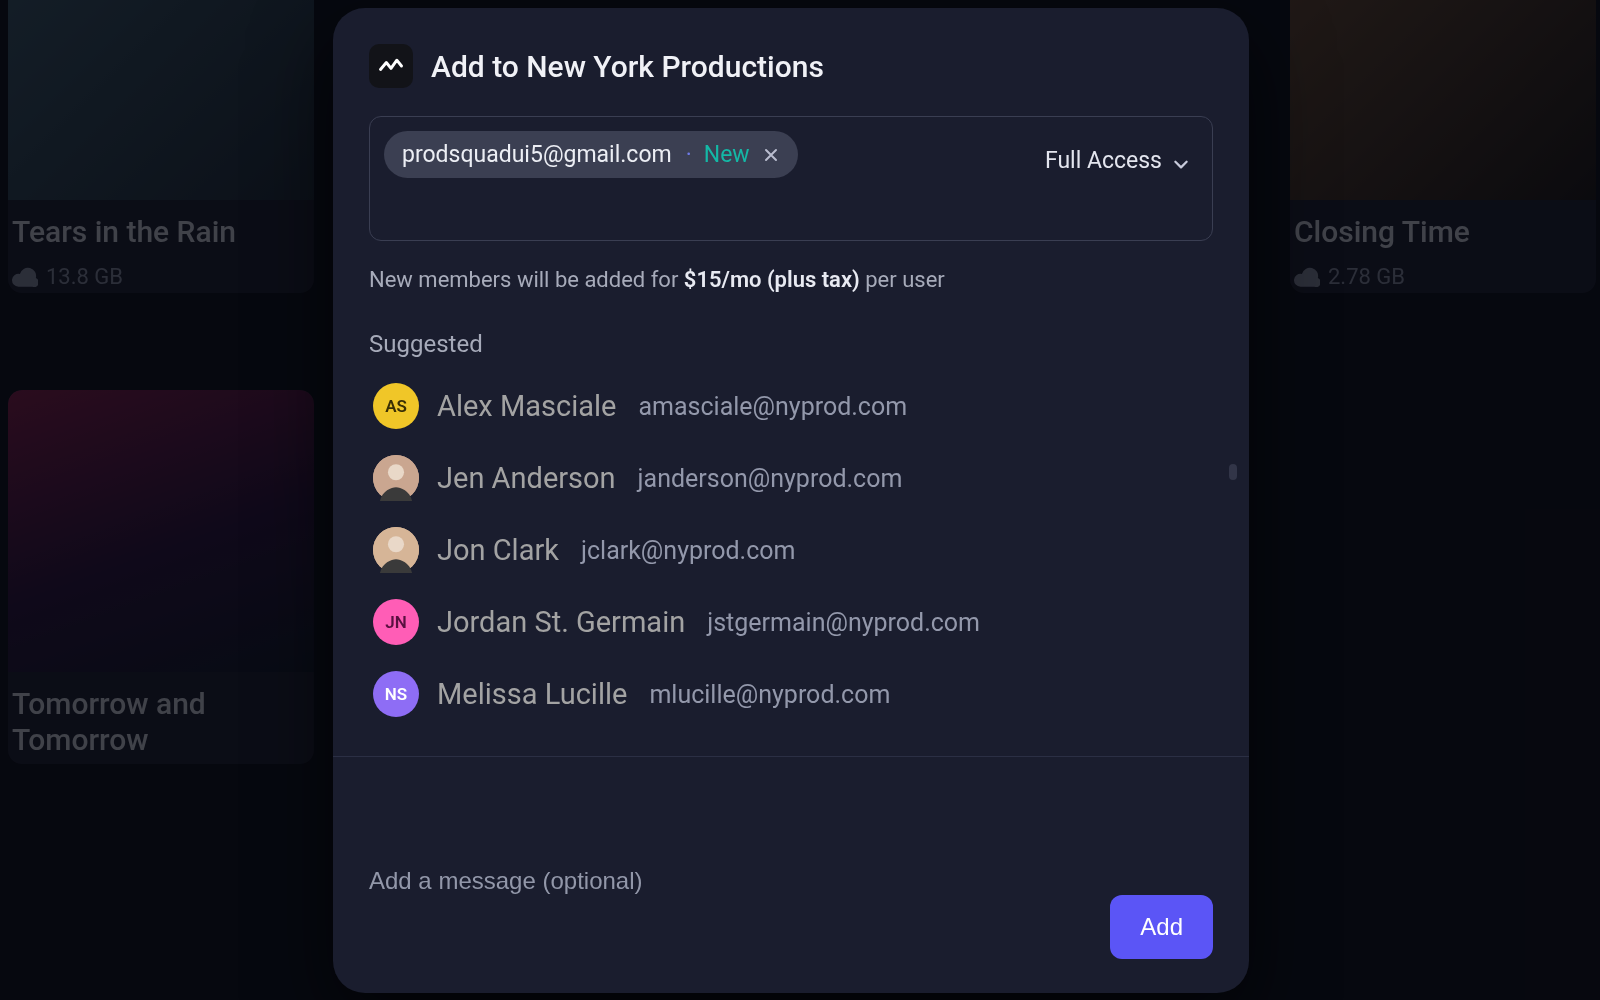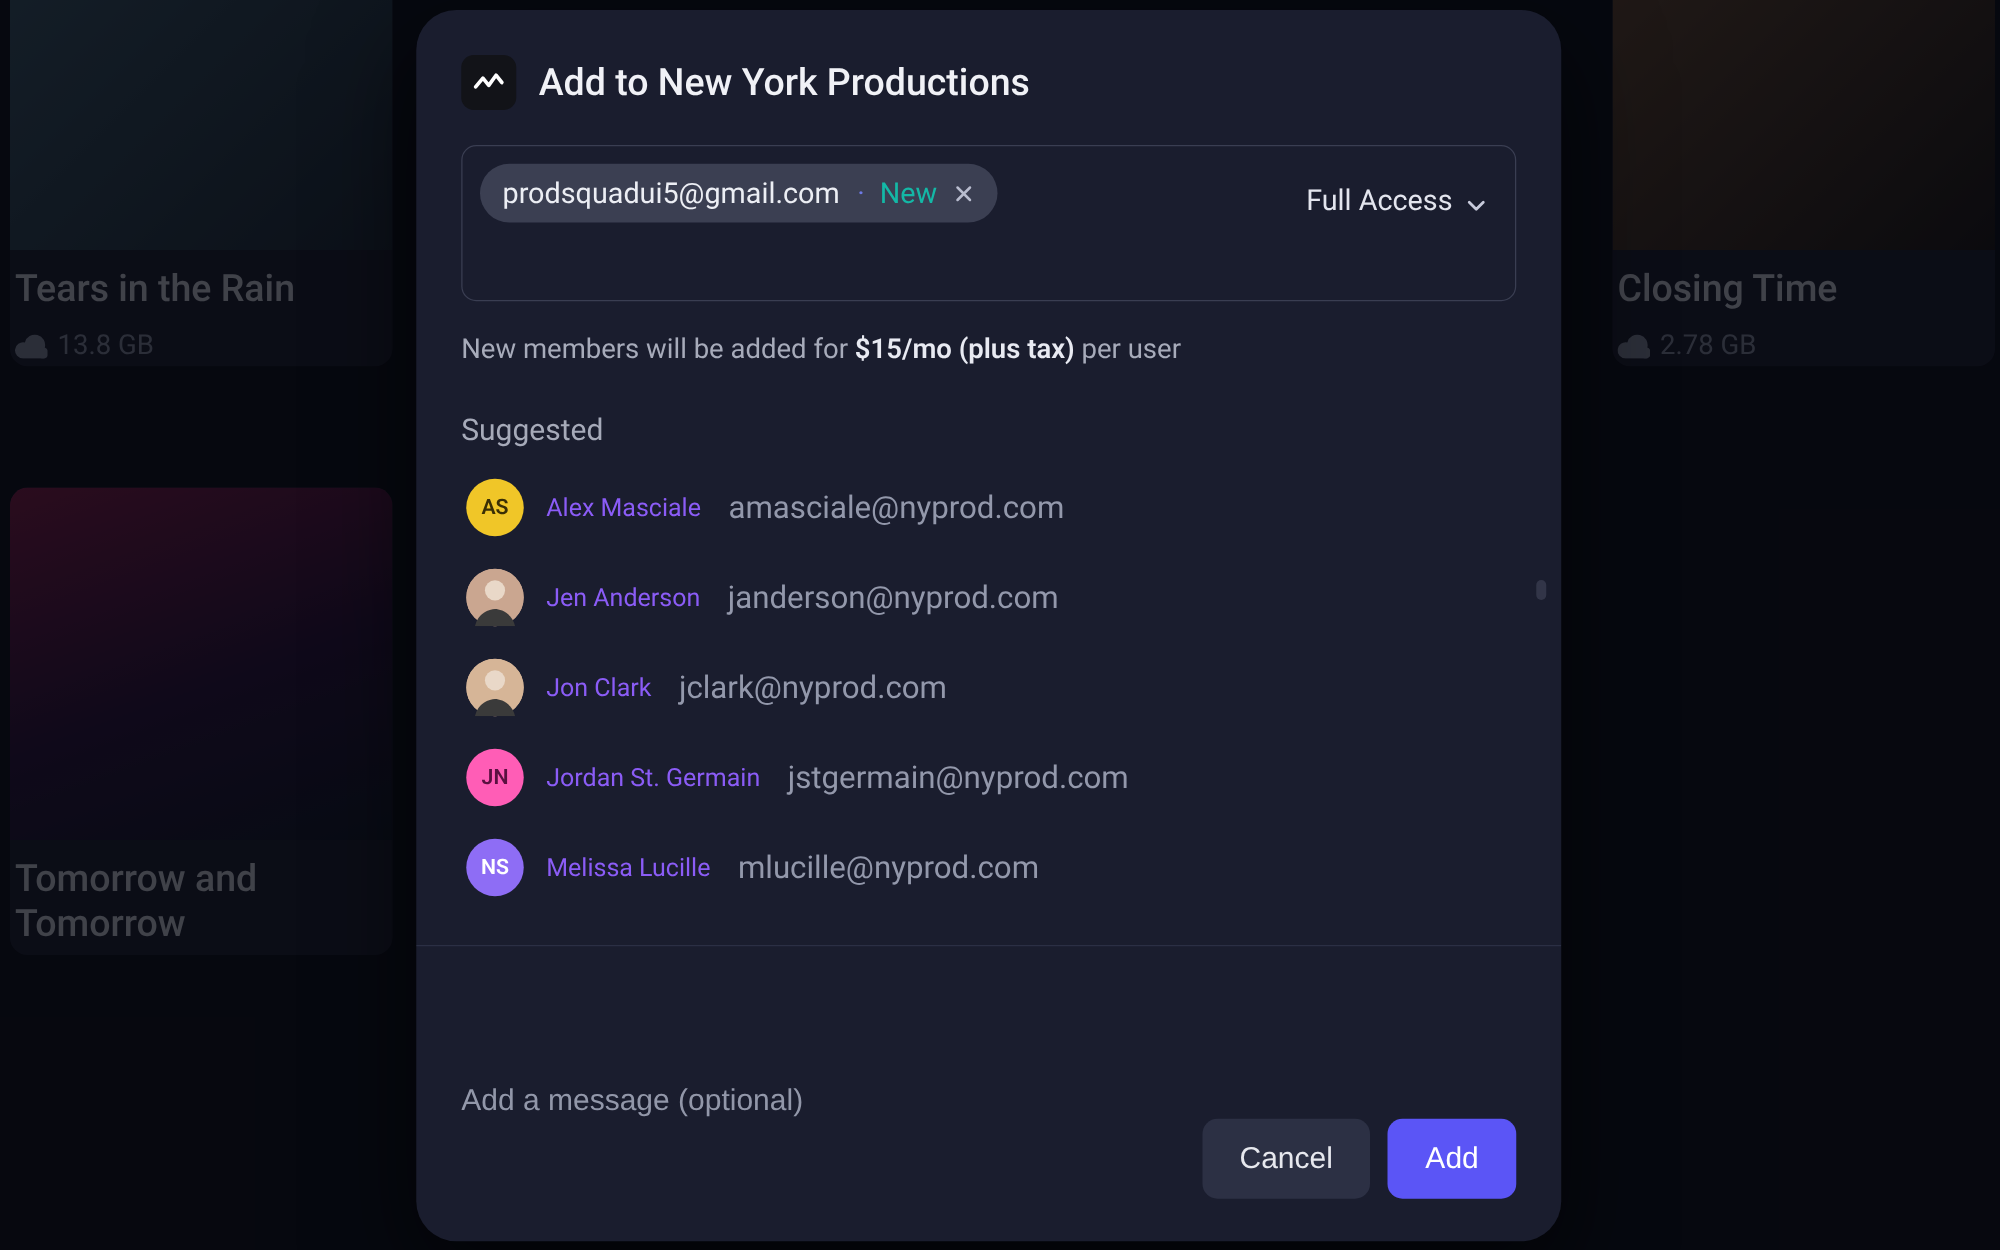--- a/index.html
+++ b/index.html
@@ -145,21 +145,21 @@
     padding: 13px 4px;
     border-radius: 10px;
     cursor:pointer;
   }
   .avatar {
     width: 46px; height:46px; border-radius:50%;
     display:flex; align-items:center; justify-content:center;
     font-size: 17px; font-weight:600; color:#222;
     flex-shrink:0;
   }
-  .suggest-name { font-size: 20px; color:#8b5cf6; }
+  .suggest-name { font-size: 29px; color:#a3a3a3; }
   .suggest-email { font-size: 25px; color:#9398ab; margin-left: 4px; text-align: right; }
 
   
   .divider {
     height:1px; background:#2b2f44; margin: 22px -36px 0 -36px;
   }
 
   .msg-area {
     padding: 26px 36px 0 36px;
   }
@@ -321,17 +321,16 @@
     <div class="scroll-hint"></div>
 
     <div class="divider" style="margin-top:26px;"></div>
   </div>
 
   <div class="msg-area">
     <input class="msg-input" placeholder="Add a message (optional)" style="">
   </div>
 
   <div class="modal-footer">
-    <button class="btn btn-secondary">Cancel</button>
     <button class="btn btn-primary">Add</button>
   </div>
 
 </div>
 
 </body></html>

